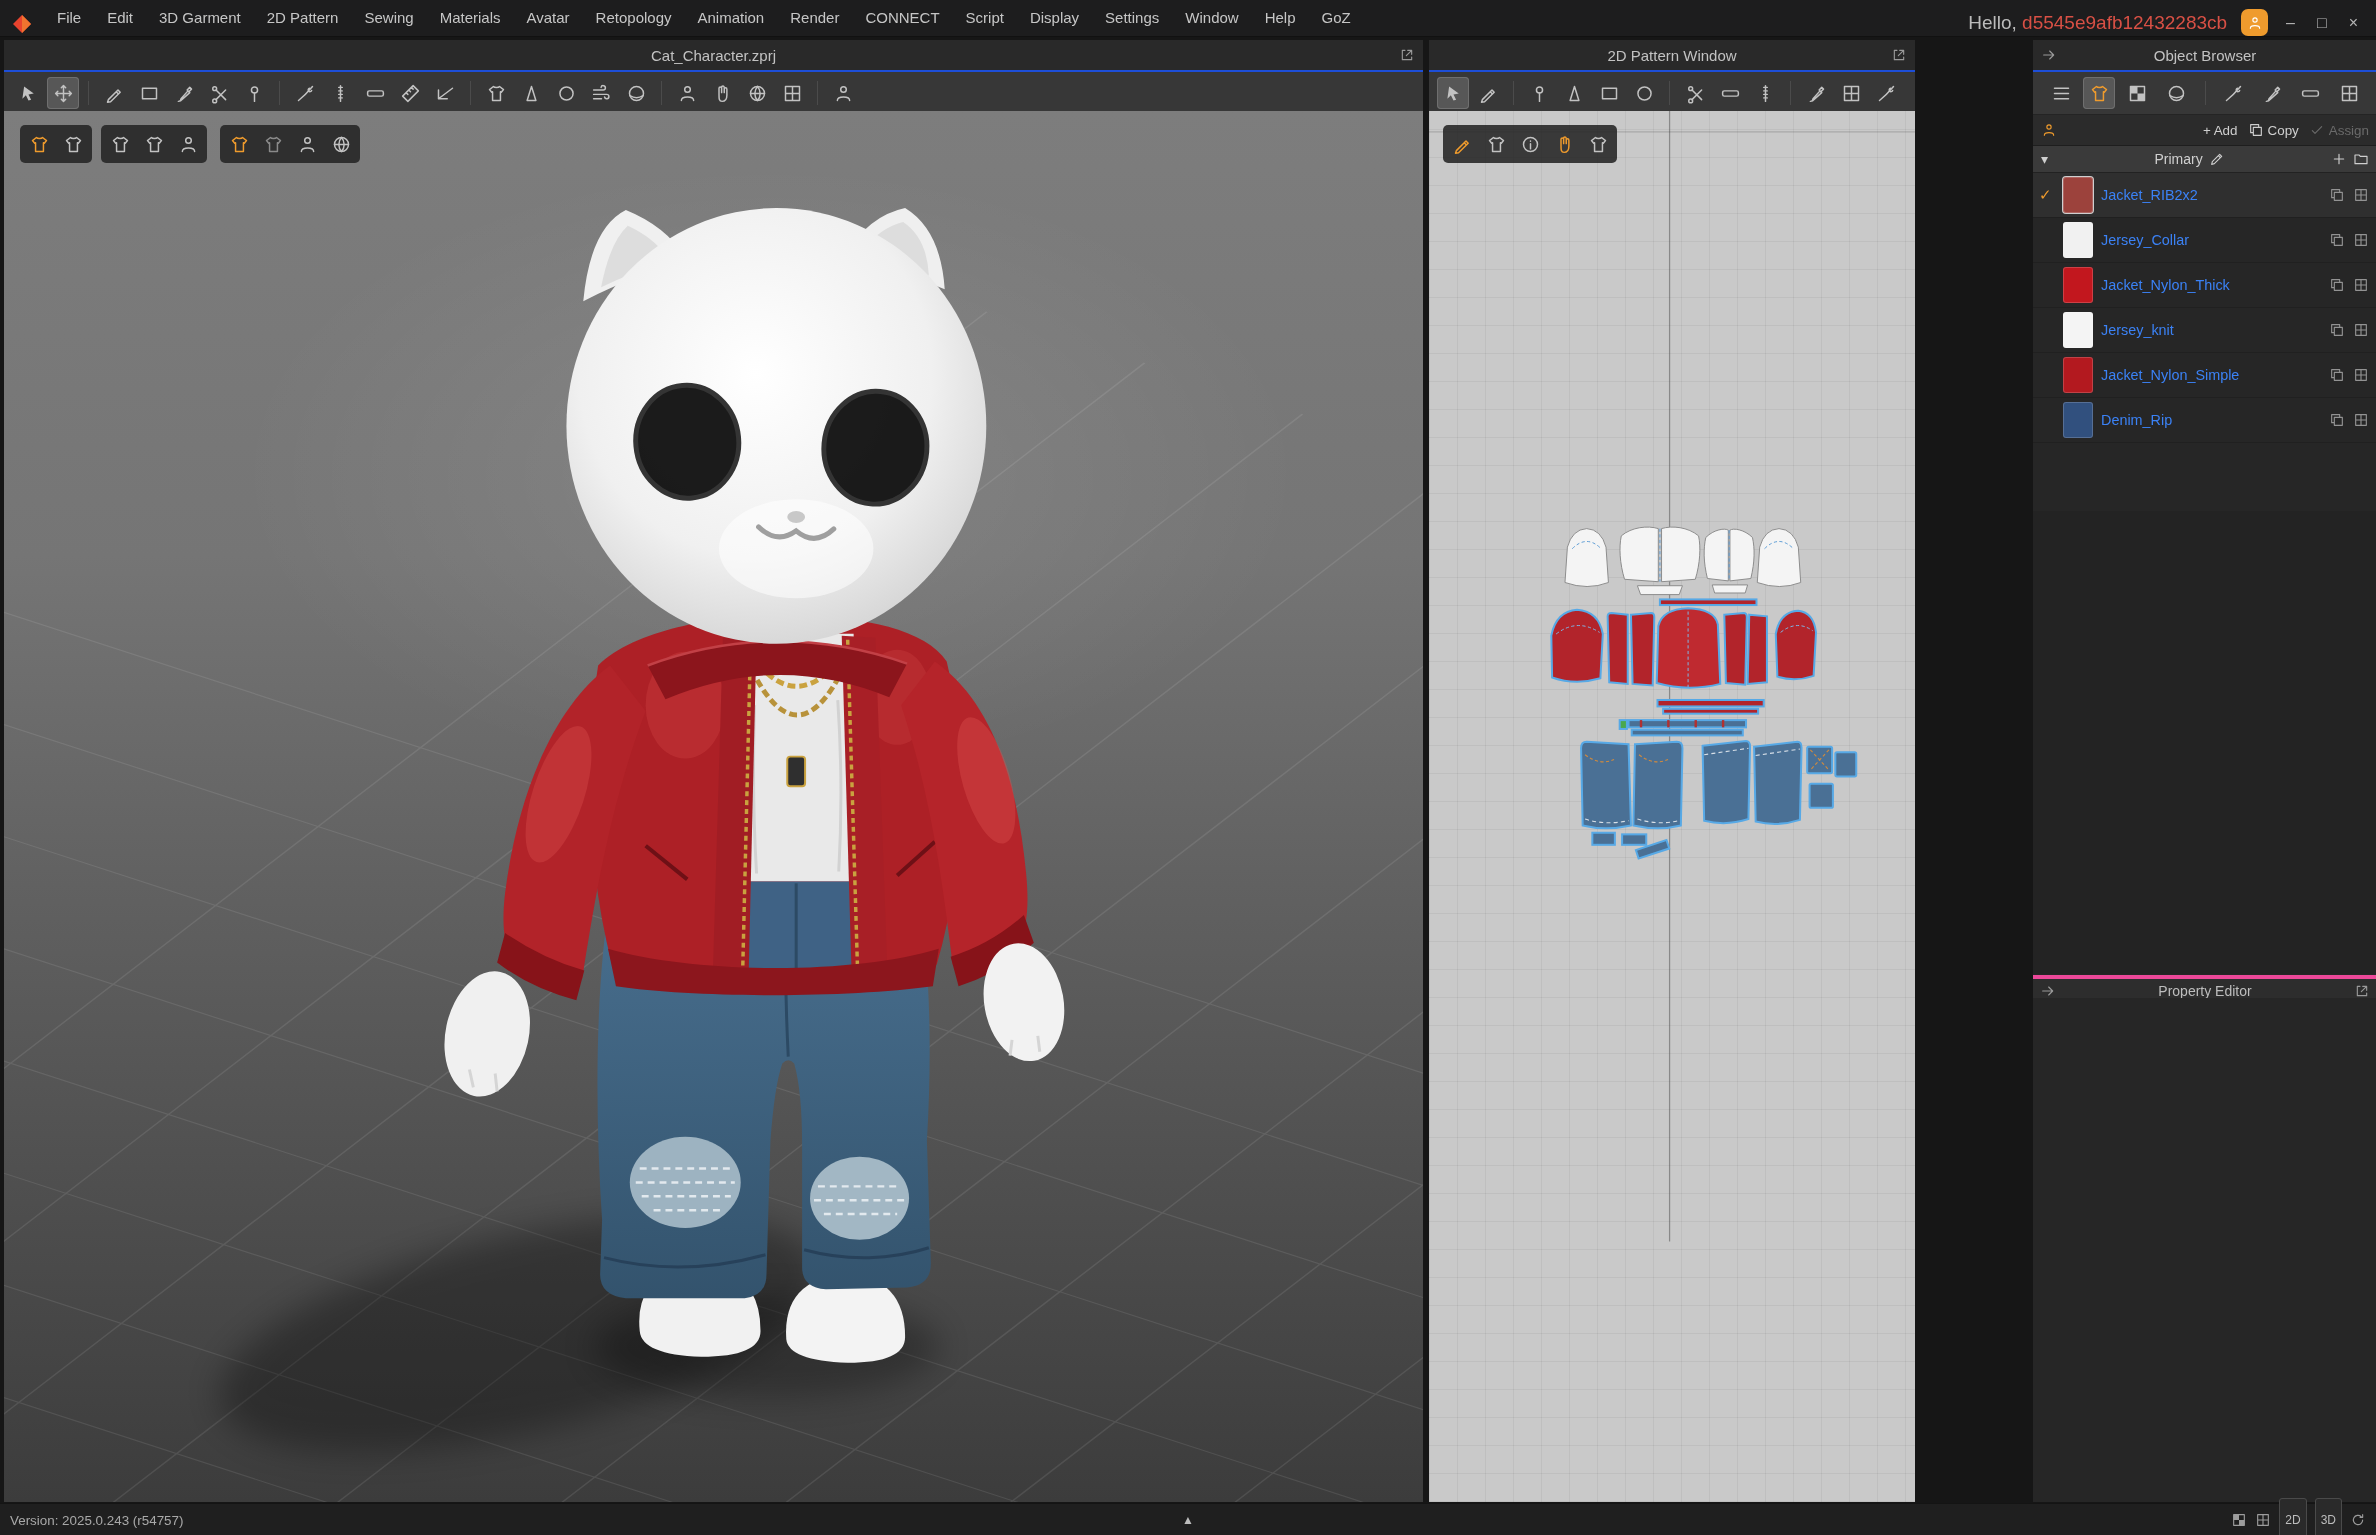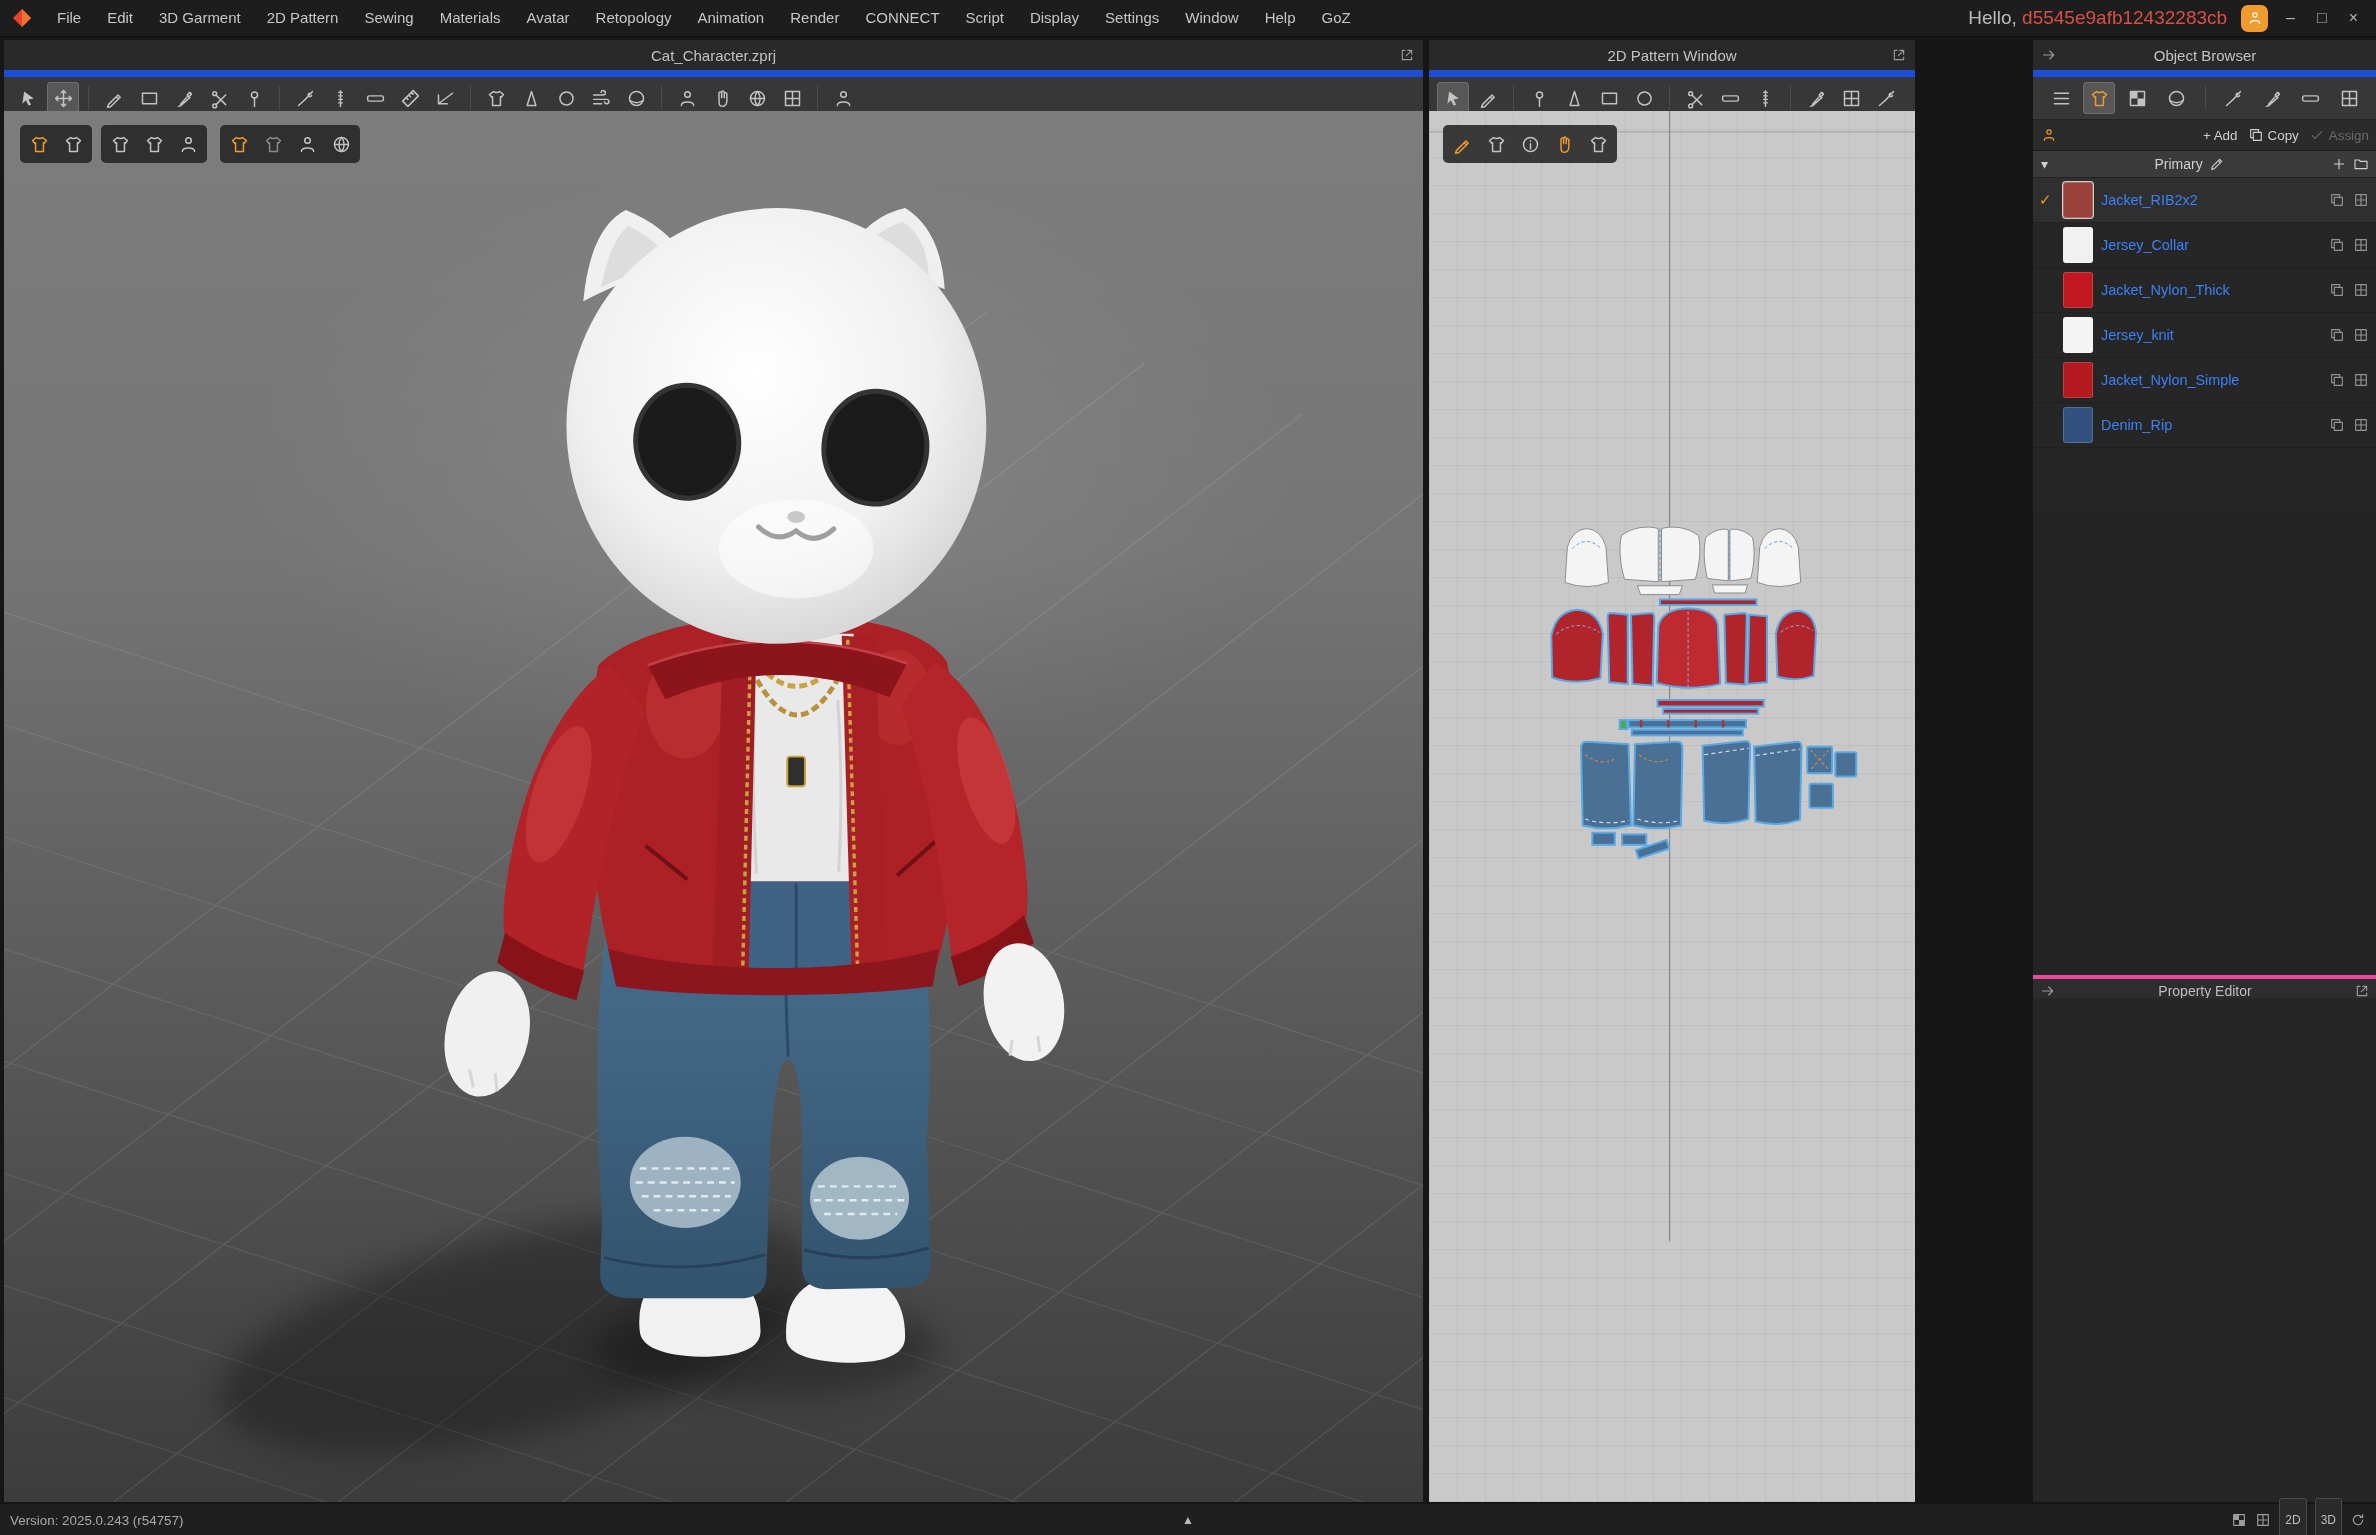--- a/index.html
+++ b/index.html
@@ -1,33 +1,33 @@
 <!DOCTYPE html>
 <html><head>
 <meta charset="utf-8">
 <style>
   html,body{margin:0;padding:0;background:#161616;font-family:"Liberation Sans",sans-serif;}
   #app{position:relative;width:2376px;height:1536px;background:#161616;overflow:hidden;color:#c9c9c9;}
 
   
-  .menubar{position:absolute;top:0;left:0;width:2376px;height:36px;background:#1d1d1e;display:flex;align-items:center;border-bottom:1px solid #111;}
+  .menubar{position:absolute;top:0;left:0;width:2376px;height:36px;background:#1d1d1e;display:flex;align-items:flex-end;border-bottom:1px solid #111;}
   .logo{width:24px;height:24px;margin:0 10px 0 10px;flex:0 0 auto;}
   .menu-item{padding:0 13px;font-size:15px;color:#c6c6c6;line-height:36px;cursor:default;white-space:nowrap;}
   .mb-right{margin-left:auto;display:flex;align-items:center;gap:14px;padding-right:14px;}
   .greeting{font-size:19px;color:#bbbbbb;}
   .greeting .uid{color:#d85045;}
   .acct{width:27px;height:27px;border-radius:7px;background:#ef9b2d;display:flex;align-items:center;justify-content:center;color:#fff;}
   .winbtn{font-size:16px;color:#b5b5b5;padding:0 4px;}
 
   
   .panel{position:absolute;top:40px;bottom:34px;background:#262626;}
   #p3d{left:4px;width:1419px;}
   #p2d{left:1429px;width:486px;}
   #prt{left:2033px;width:344px;}
-  .ttl{height:30px;background:#292929;border-bottom:7px solid #1d4ed8;display:flex;align-items:center;justify-content:center;position:relative;font-size:15px;color:#c2c2c2;}
+  .ttl{height:30px;background:#292929;border-bottom:2px solid #1d4ed8;display:flex;align-items:center;justify-content:center;position:relative;font-size:15px;color:#c2c2c2;}
   .ttl .popout{position:absolute;right:8px;top:7px;color:#9a9a9a;}
   .ttl .collapse{position:absolute;left:8px;top:7px;color:#9a9a9a;}
   .tb{height:42px;background:#373737;border-bottom:1px solid #242424;display:flex;align-items:center;padding:0 8px;gap:3px;}
   .tool{width:32px;height:32px;border-radius:4px;display:flex;align-items:center;justify-content:center;color:#c2c2c2;}
   .tool.active{background:#575757;box-shadow:inset 0 0 0 1px #6f6f6f;}
   .sep{width:1px;height:24px;background:#4b4b4b;margin:0 6px;flex:0 0 auto;}
   svg.ic{width:21px;height:21px;display:block;fill:none;stroke:currentColor;stroke-width:1.7;stroke-linecap:round;stroke-linejoin:round;}
   svg.ic.sm{width:16px;height:16px;}
   .amber{color:#ef9b2d !important;}
   .dim{color:#8a8a8a;}

